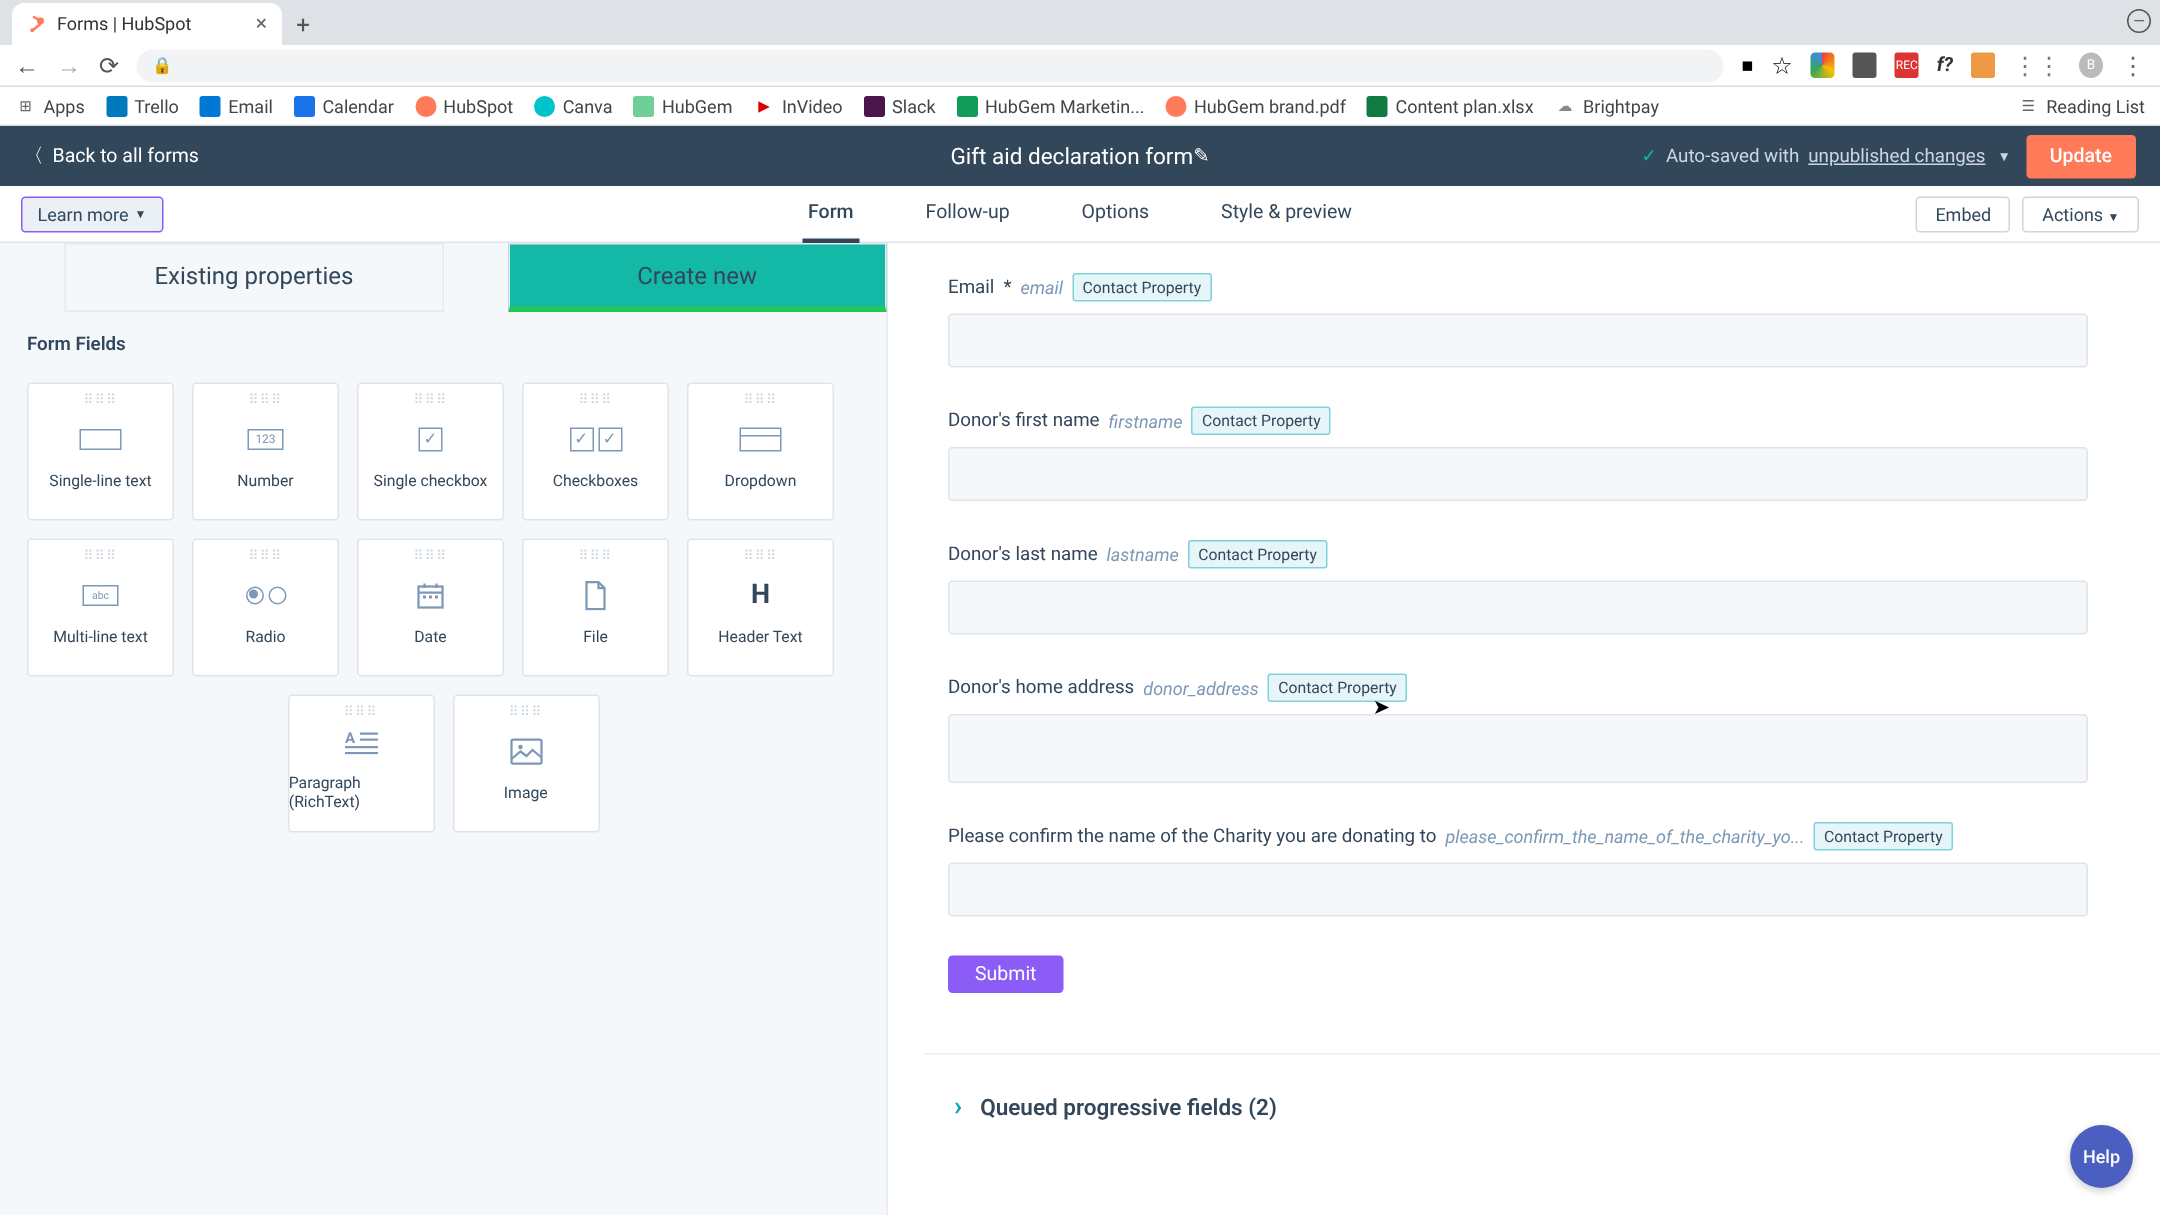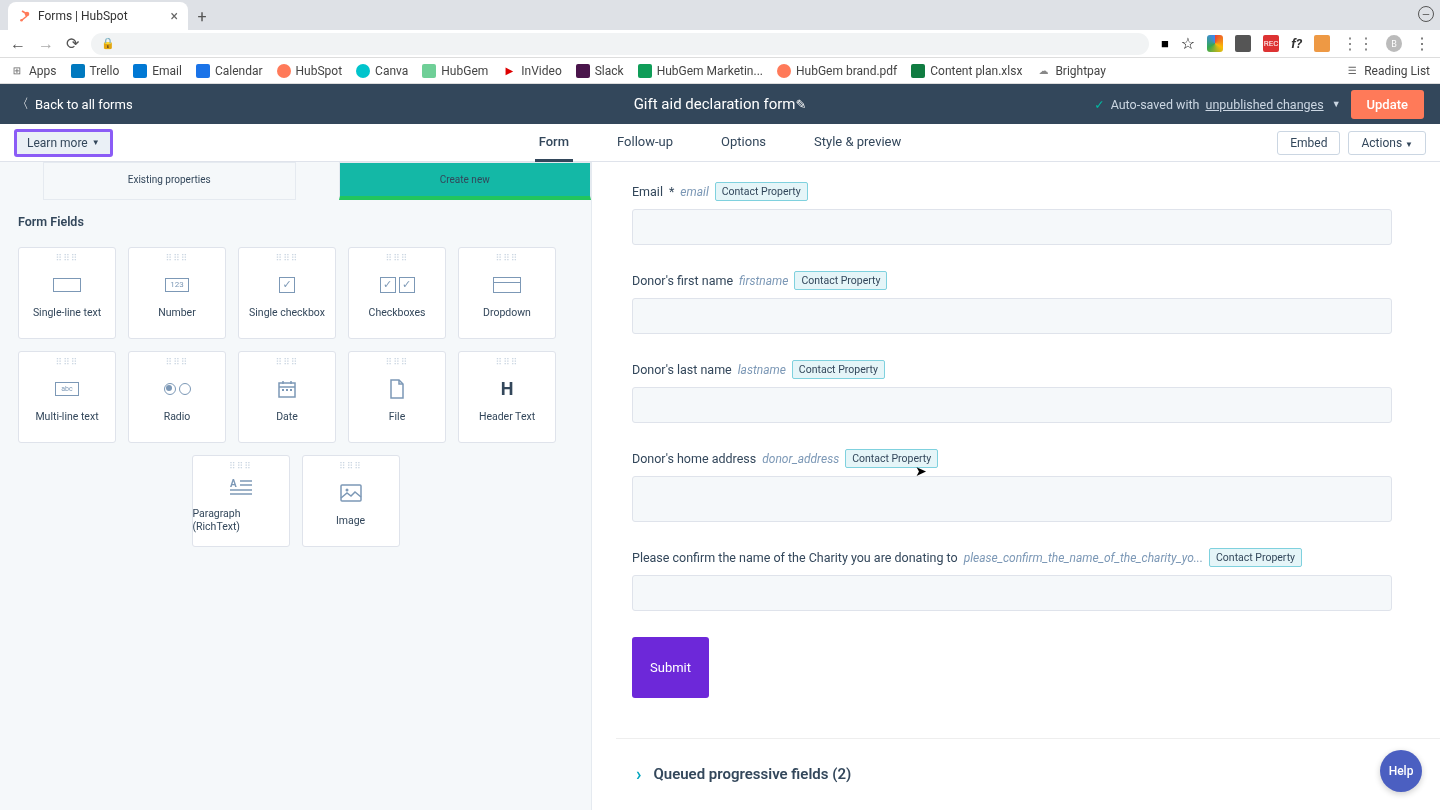--- a/index.html
+++ b/index.html
@@ -30,34 +30,34 @@
   .hs-header { height: 40px; background: #33475b; display: flex; align-items: center; color: #fff; padding: 0 16px; }
   .hs-back { display: flex; align-items: center; gap: 6px; font-size: 13px; cursor: pointer; }
   .hs-title-wrap { position: absolute; left: 50%; transform: translateX(-50%); display: flex; align-items: center; font-size: 15px; }
   .hs-right { margin-left: auto; display: flex; align-items: center; gap: 10px; font-size: 12.5px; }
   .autosave { display: flex; align-items: center; gap: 6px; color: #cbd6e2; }
   .autosave .unpub { text-decoration: underline; }
   .update-btn { background: #ff7a59; color: #fff; border: none; border-radius: 3px; padding: 7px 16px; font-size: 13px; font-weight: 500; cursor: pointer; }
 
   
   .hs-subnav { height: 38px; background: #fff; border-bottom: 1px solid #dfe3eb; display: flex; align-items: center; position: relative; }
-  .learn-more { position: absolute; left: 14px; background: #eaf0f6; border: 3px solid #8b5cf6; border-radius: 3px; padding: 4px 10px; font-size: 12px; color: #33475b; display:flex; align-items:center; gap:4px;justify-content:space-between;}
+  .learn-more { position: absolute; left: 14px; background: #eaf0f6; border: 1px solid #8b5cf6; border-radius: 3px; padding: 4px 10px; font-size: 12px; color: #33475b; display:flex; align-items:center; gap:4px;justify-content:space-between;}
   .nav-tabs { margin: 0 auto; display: flex; gap: 40px; font-size: 13px; color: #33475b; }
   .nav-tab { padding: 10px 4px; cursor: pointer; border-bottom: 3px solid transparent; }
   .nav-tab.active { border-bottom-color: #33475b; font-weight: 500;}
   .right-actions { position: absolute; right: 14px; display: flex; gap: 8px; }
   .ghost-btn { background: #fff; border: 1px solid #cbd6e2; border-radius: 3px; padding: 4px 12px; font-size: 12px; color: #33475b; cursor:pointer;}
 
   
   .main { display: flex; height: calc(810px - 30px - 28px - 26px - 40px - 38px); }
 
   
   .left-panel { width: 592px; background: #f5f8fa; border-right: 1px solid #e5eaf0; display: flex; flex-direction: column; }
   .prop-tabs { display: flex; background: #f5f8fa; }
-  .prop-tab { flex: 1; text-align: center; padding: 11px 0; font-size: 10px; color: #33475b; background: #fff; border: 1px solid #e5eaf0; cursor:pointer;margin-left:43px;}
+  .prop-tab { flex: 1; text-align: center; padding: 11px 0; font-size: 16px; color: #33475b; background: #fff; border: 1px solid #e5eaf0; cursor:pointer;margin-left:43px;}
   .prop-tab.inactive { background: #f5f8fa; }
   .prop-tab.active { background: #14b8a6; border-bottom: 4px solid #22c55e; }
   .panel-body { padding: 14px 18px; overflow: auto; }
   .section-title { font-size: 12.5px; color: #33475b; font-weight: 600; margin-bottom: 18px; }
   .field-grid { display: flex; flex-wrap: wrap; gap: 12px; }
   .field-card { width: 98px; height: 92px; background: #fff; border: 1px solid #dfe3eb; border-radius: 3px; display: flex; flex-direction: column; align-items: center; justify-content: center; gap: 10px; font-size: 10.5px; color: #33475b; cursor: grab; position: relative; padding-top: 6px;}
   .field-card .grip { position: absolute; top: 5px; color: #cbd6e2; font-size: 9px; letter-spacing: 1px; }
   .field-card .ic { width: 30px; height: 22px; display: flex; align-items: center; justify-content: center; color: #7c98b6;}
   .row-center { width: 100%; display:flex; justify-content:center; gap:12px; margin-top: 12px;}
 
@@ -76,21 +76,21 @@
   
   .right-panel { flex: 1; background: #fff; overflow: auto; padding: 20px 0 40px 0; }
   .form-area { max-width: 760px; margin: 0 0 0 40px; }
   .field-row { margin-bottom: 26px; }
   .field-label { font-size: 12.5px; color: #33475b; display: flex; align-items: center; gap: 6px; flex-wrap: wrap; margin-bottom: 8px; }
   .field-label .req { }
   .field-label .code { font-style: italic; color: #7c98b6; font-size: 12px; }
   .prop-badge { font-size: 10.5px; background: #e5f5f8; color: #33475b; border: 1px solid #7fd1de; border-radius: 2px; padding: 2px 6px; }
   .text-input { width: 100%; height: 36px; border: 1px solid #dfe3eb; background: #f5f8fa; border-radius: 3px; }
   .text-input.tall { height: 46px; }
-  .submit-btn { background: #6d28d9; color:#fff; border:none; border-radius:3px; padding: 23px 18px; font-size:13px; cursor:pointer;}
+  .submit-btn { background: #8b5cf6; color:#fff; border:none; border-radius:3px; padding: 5px 18px; font-size:13px; cursor:pointer;}
 
   .queued { margin: 40px 0 0 24px; border-top: 1px solid #eee; padding: 24px 0 0 20px; display:flex; align-items:center; gap:12px; font-size:15px; font-weight:600; color:#33475b;}
   .chev { color:#00a4bd; font-size:18px;}
 
   
   .help-fab { position: fixed; right: 18px; bottom: 18px; width: 42px; height: 42px; border-radius: 50%; background: #4b5fc1; color: #fff; display:flex; align-items:center; justify-content:center; font-size:12px; font-weight:500; box-shadow: 0 2px 6px rgba(0,0,0,0.2);}
 
   .cursor { position: fixed; left: 915px; top: 463px; font-size: 14px; color:#000; pointer-events:none;}
 
   svg { display: block; }

